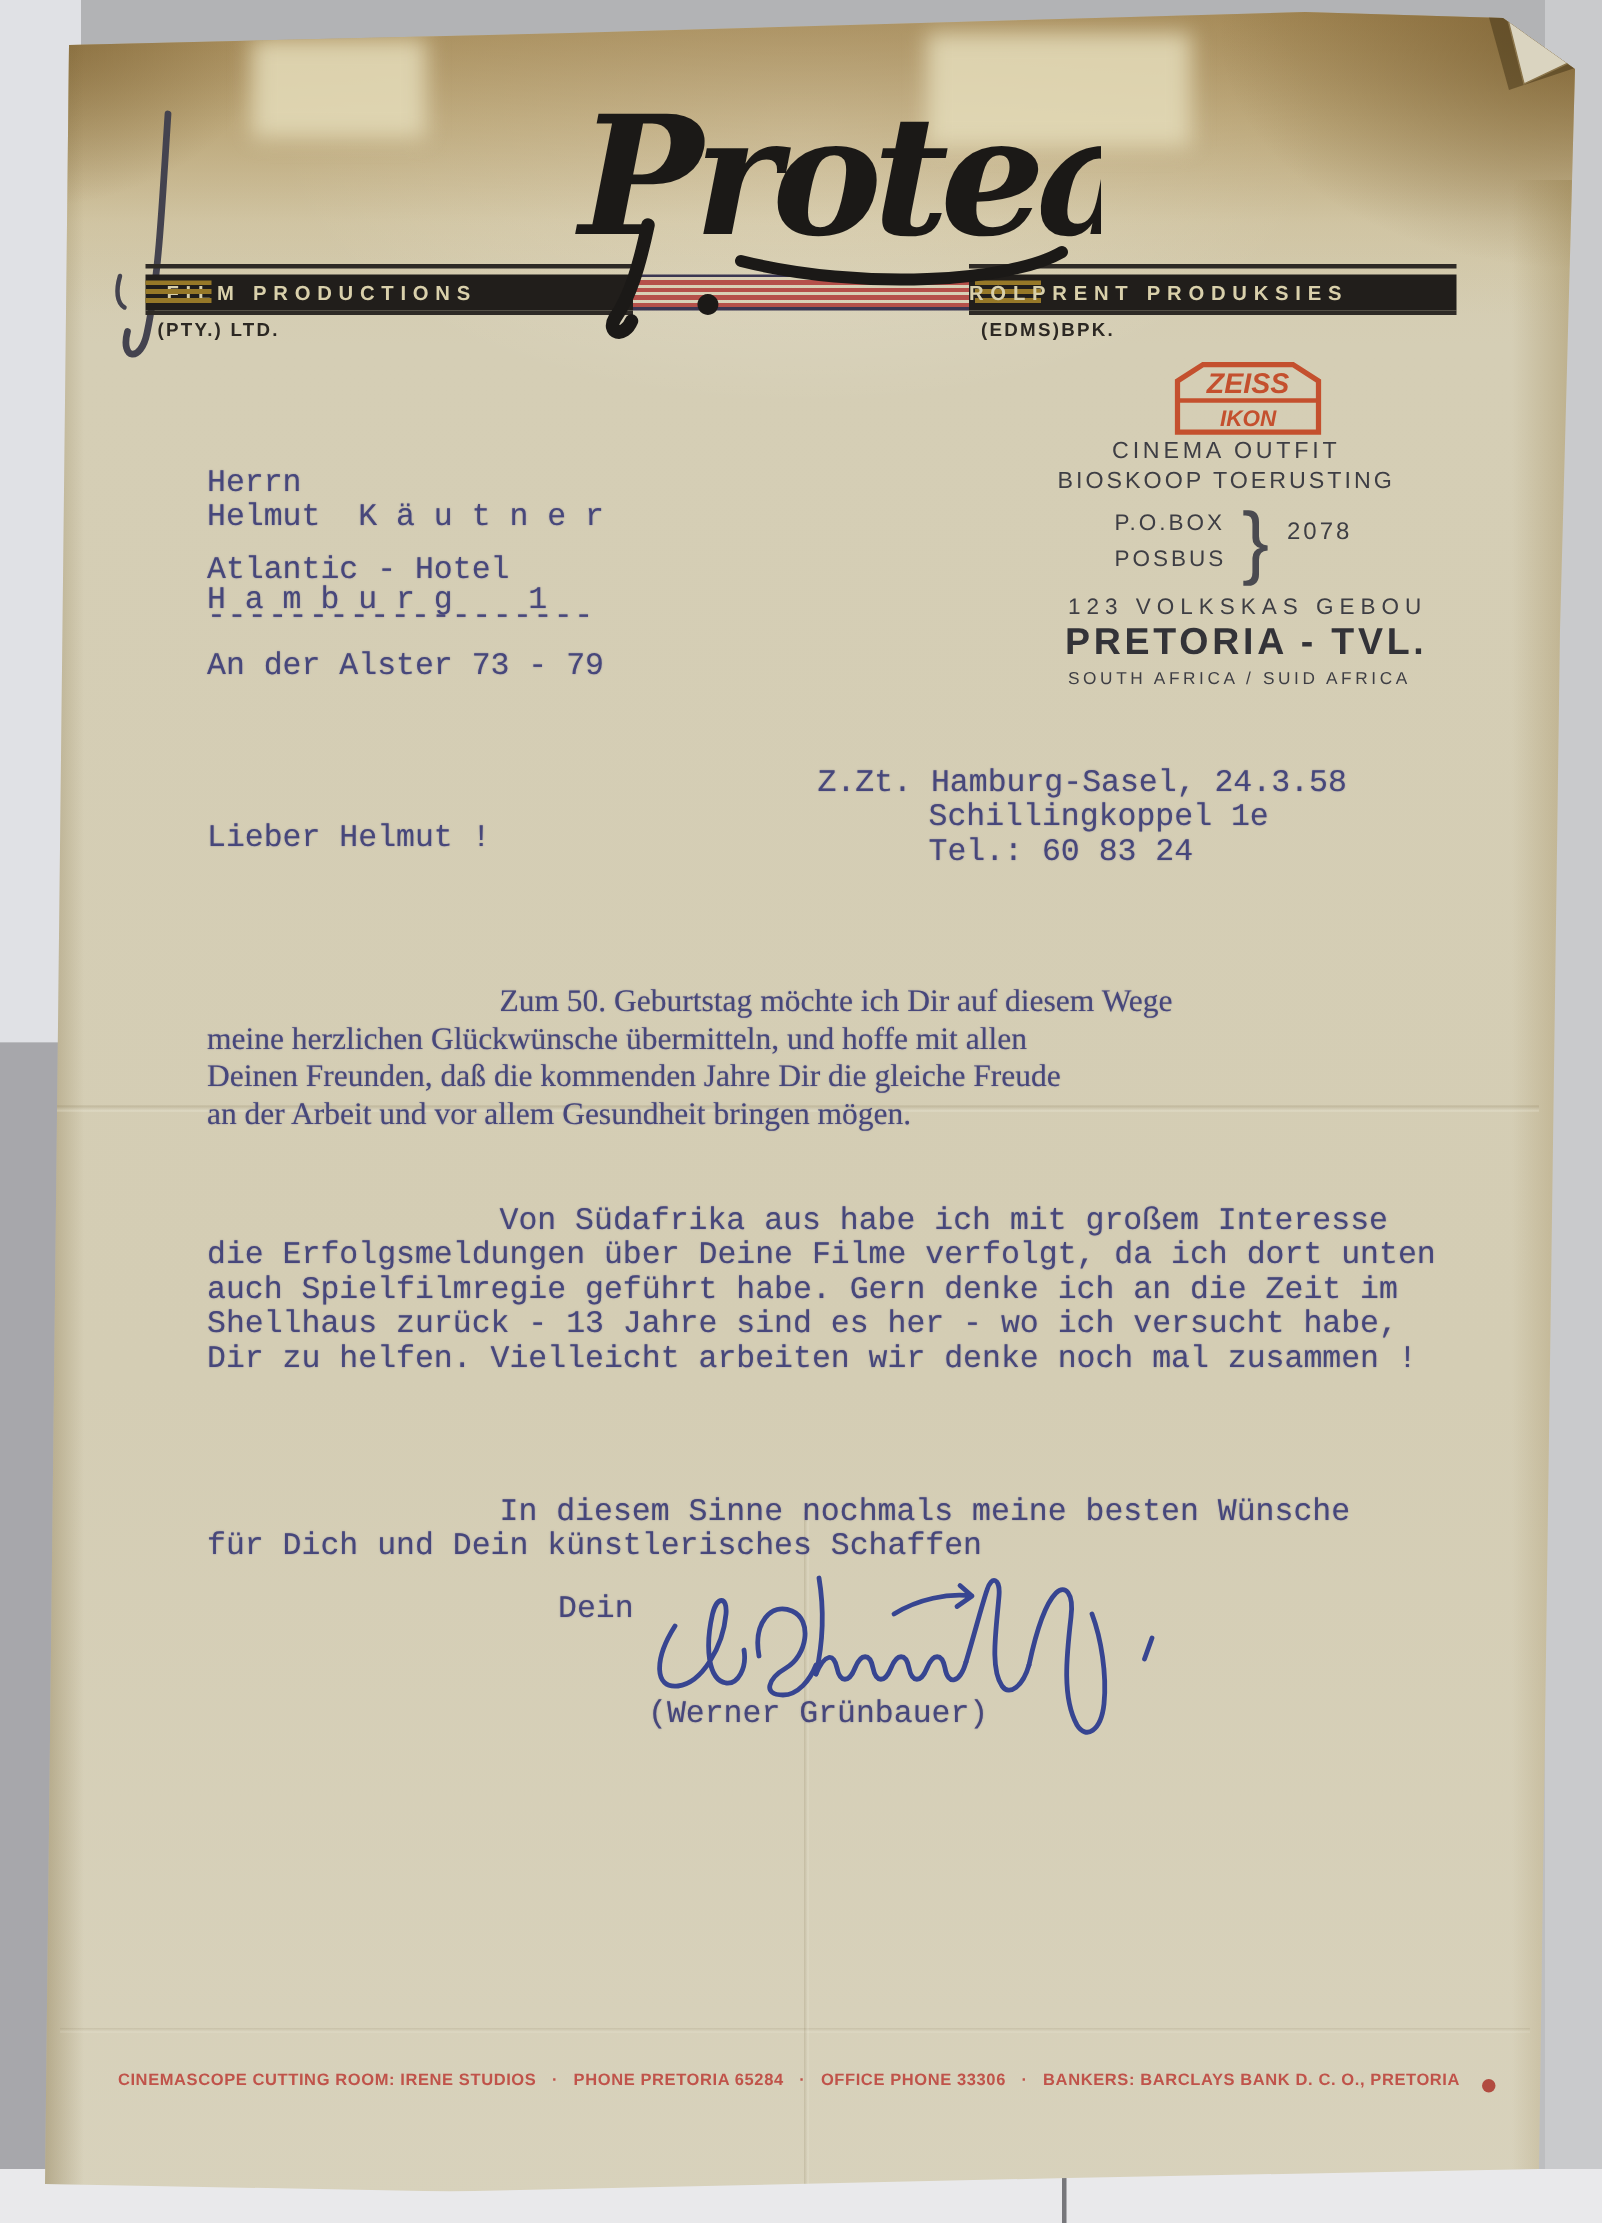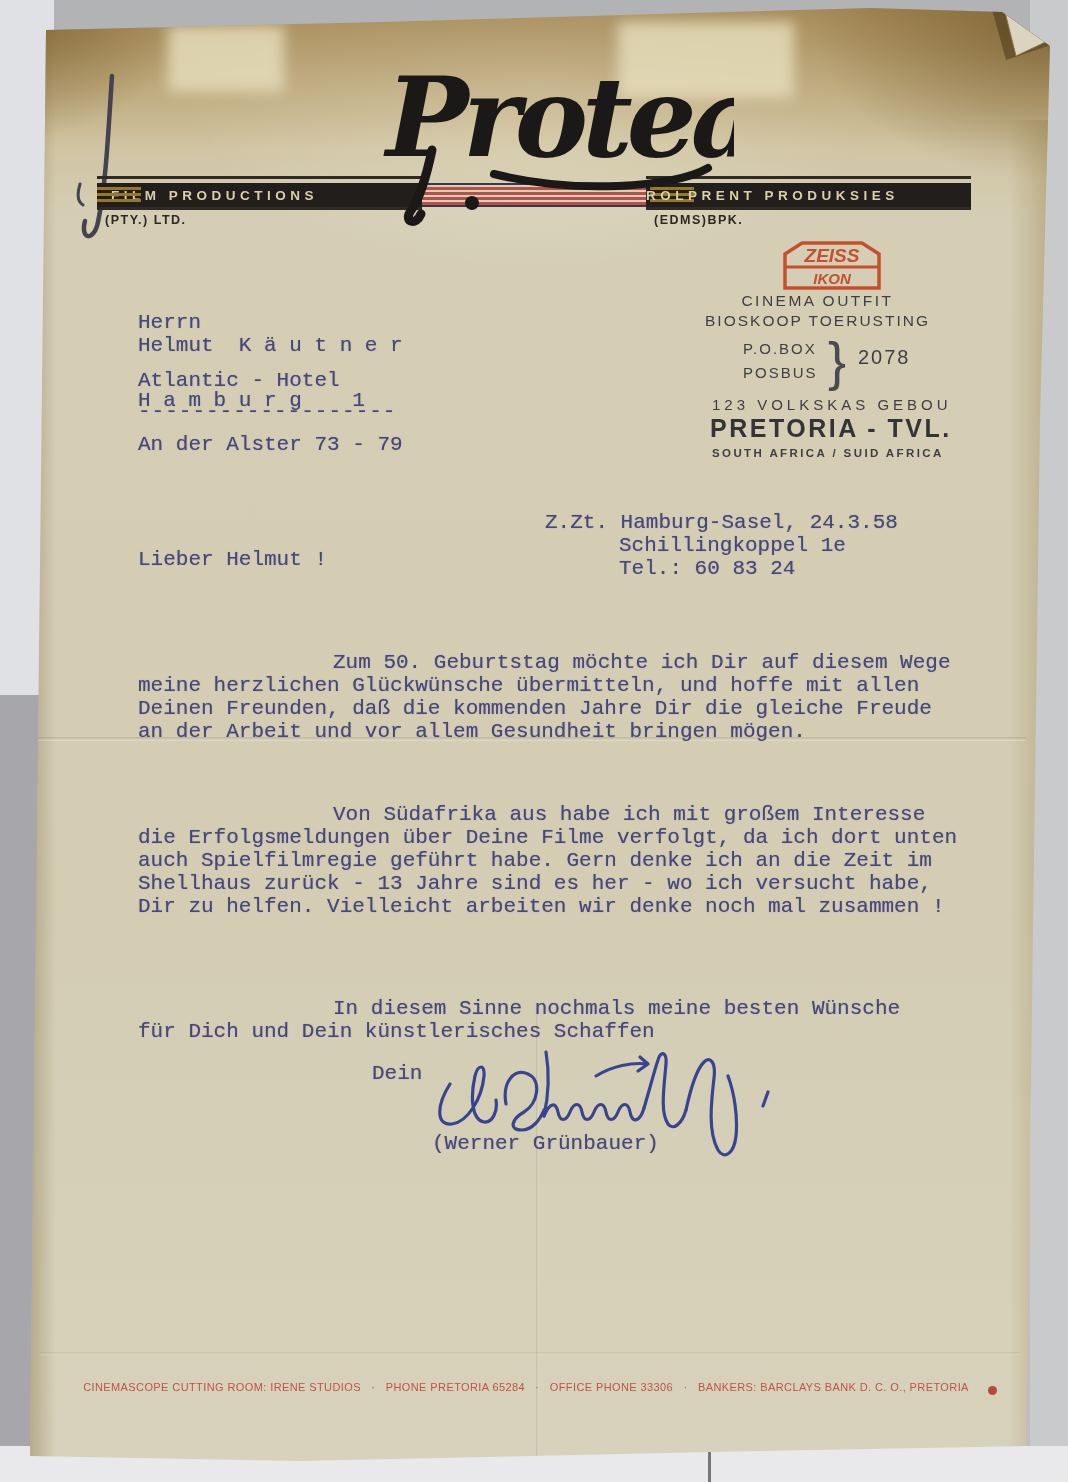--- a/index.html
+++ b/index.html
@@ -66,21 +66,21 @@
   .ph{color:#3e3e44;white-space:pre;}
   .tw{font-family:"Liberation Mono",monospace;color:#47477b;white-space:pre;
       text-shadow:0 0 1px rgba(71,71,123,.55);}
 
   
   .line{position:static;display:block;height:38px;line-height:38px;}
   .para{font-size:21px;}
   .indent{padding-left:195px;}
 
   .footer{color:#c0534a;font-size:11px;letter-spacing:.4px;white-space:pre;
-          width:1052px;text-align:center;}
+          width:1052px;text-align:center;font-weight:bold;}
   .dot{left:988px;top:1386px;width:9px;height:9px;border-radius:50%;background:#b14b40;}
 </style>
 </head>
 <body>
 
 <div id="stage">
 
   <div class="bg-top"></div>
   <div class="bg-right"></div>
   <div class="bg-left-top"></div>
@@ -147,43 +147,43 @@
       <line x1="10" y1="31" x2="104" y2="31" stroke="#c4502e" stroke-width="3"></line>
       <text x="57" y="26" text-anchor="middle" font-family="Liberation Sans,sans-serif" font-style="italic" font-weight="bold" font-size="19" fill="#c4502e">ZEISS</text>
       <text x="57" y="48" text-anchor="middle" font-family="Liberation Sans,sans-serif" font-style="italic" font-weight="bold" font-size="15" fill="#c4502e">IKON</text>
     </svg>
 
     <div class="ph" style="left:700px;top:292px;width:235px;text-align:center;font-size:15.5px;letter-spacing:2.5px;font-weight:500;">CINEMA OUTFIT</div>
     <div class="ph" style="left:690px;top:312px;width:255px;text-align:center;font-size:15.5px;letter-spacing:2px;font-weight:500;">BIOSKOOP TOERUSTING</div>
     <div class="ph" style="left:743px;top:340px;font-size:15px;letter-spacing:2px;font-weight:500;">P.O.BOX</div>
     <div class="ph" style="left:743px;top:364px;font-size:15px;letter-spacing:2px;font-weight:500;">POSBUS</div>
     <div class="ph" style="left:828px;top:330px;font-size:54px;font-weight:200;color:#4a4a50;">}</div>
-    <div class="ph" style="left:858px;top:346px;font-size:20px;letter-spacing:2px;font-weight:500;">2078</div>
+    <div class="ph" style="left:858px;top:346px;font-size:16px;letter-spacing:2px;font-weight:500;">2078</div>
     <div class="ph" style="left:712px;top:396px;font-size:15px;letter-spacing:4px;font-weight:500;">123 VOLKSKAS GEBOU</div>
     <div class="ph" style="left:710px;top:414px;font-size:25px;letter-spacing:2.5px;font-weight:bold;color:#333338;">PRETORIA - TVL.</div>
-    <div class="ph" style="left:712px;top:447px;font-size:11.5px;letter-spacing:2.4px;font-weight:700;">SOUTH AFRICA / SUID AFRICA</div>
+    <div class="ph" style="left:712px;top:447px;font-size:11.5px;letter-spacing:2.4px;font-weight:400;">SOUTH AFRICA / SUID AFRICA</div>
 
     <div class="tw" style="left:138px;top:266px;font-size:21px;">
       <span class="line" style="height:22px;line-height:22px;">Herrn</span>
       <span class="line" style="height:22px;line-height:22px;">Helmut  K ä u t n e r</span>
       <span class="line" style="height:22px;line-height:22px;margin-top:12px;">Atlantic - Hotel</span>
       <span class="line" style="height:24px;line-height:24px;margin-top:8px;">H a m b u r g    1</span>
       <span class="line" style="height:16px;line-height:16px;letter-spacing:1px;">-------------------</span>
       <span class="line" style="height:24px;line-height:24px;margin-top:6px;">An der Alster 73 - 79</span>
     </div>
 
     <div class="tw" style="left:545px;top:466px;font-size:21px;">
       <span class="line" style="height:22px;line-height:22px;">Z.Zt. Hamburg-Sasel, 24.3.58</span>
       <span class="line" style="height:22px;line-height:22px;padding-left:74px;">Schillingkoppel 1e</span>
       <span class="line" style="height:22px;line-height:22px;padding-left:74px;">Tel.: 60 83 24</span>
     </div>
 
     <div class="tw" style="left:138px;top:548px;font-size:21px;">Lieber Helmut !</div>
 
-    <div class="tw para" style="left:138px;top:598px;">
+    <div class="tw para" style="left:138px;top:598px;font-family:Liberation Serif, serif;">
       <span class="line indent">Zum 50. Geburtstag möchte ich Dir auf diesem Wege</span>
       <span class="line">meine herzlichen Glückwünsche übermitteln, und hoffe mit allen</span>
       <span class="line">Deinen Freunden, daß die kommenden Jahre Dir die gleiche Freude</span>
       <span class="line">an der Arbeit und vor allem Gesundheit bringen mögen.</span>
     </div>
 
     <div class="tw para" style="left:138px;top:750px;">
       <span class="line indent">Von Südafrika aus habe ich mit großem Interesse</span>
       <span class="line">die Erfolgsmeldungen über Deine Filme verfolgt, da ich dort unten</span>
       <span class="line">auch Spielfilmregie geführt habe. Gern denke ich an die Zeit im</span>

